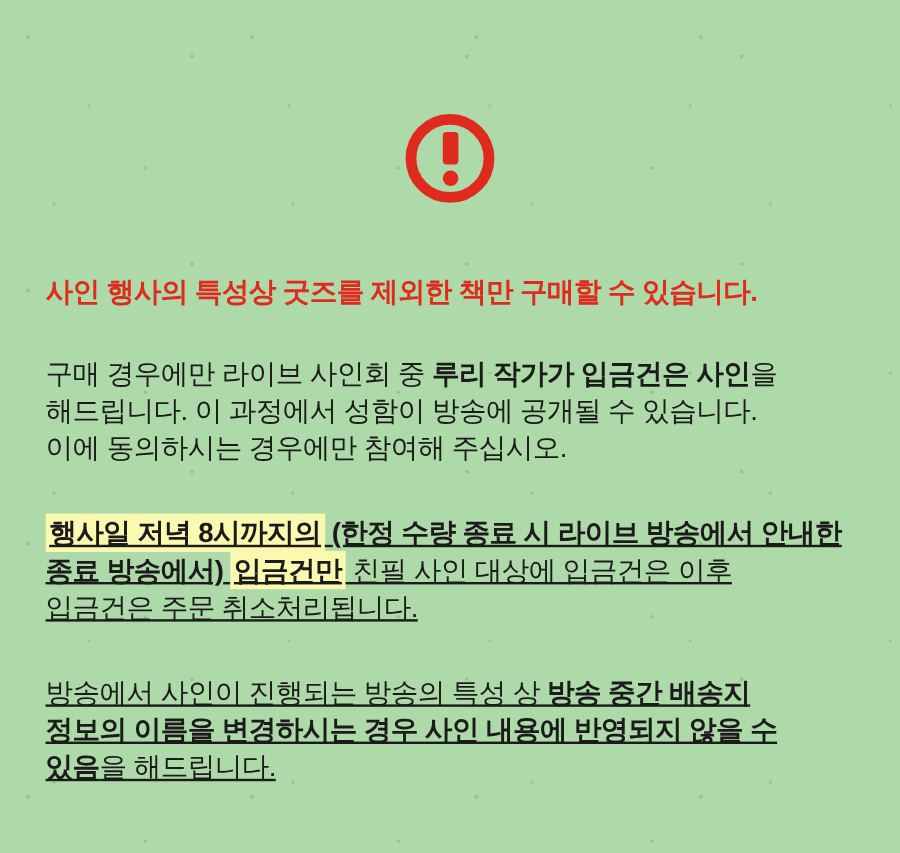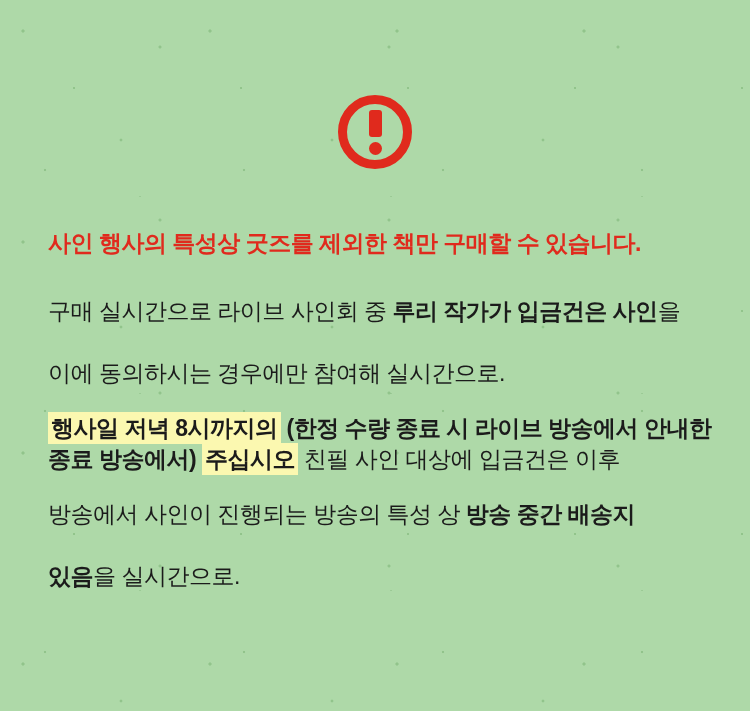--- a/index.html
+++ b/index.html
@@ -53,39 +53,39 @@
     background: var(--red);
   }
   .excl-dot {
     width: 13px;
     height: 13px;
     margin-top: 5px;
     border-radius: 50%;
     background: var(--red);
   }
   .content {
-    padding: 0 30px 0 48px;
+    padding: 0 30px 0 38px;
   }
   .heading {
     margin-top: 59px;
     font-size: 23px;
     line-height: 31px;
     font-weight: 700;
     color: var(--red);
     letter-spacing: -0.5px;
   }
   .para {
     margin-top: 37px;
     font-size: 23px;
     line-height: 31px;
     font-weight: 400;
     color: var(--text);
     letter-spacing: -0.5px;
   }
-  .para + .para { margin-top: 24px; }
+  .para + .para { margin-top: 40px; text-decoration: underline; }
   .seg-bold { font-weight: 700; }
   .seg-highlight {
     background: var(--highlight);
     padding: 3px 3px;
   }
 </style>
 </head>
 <body>
 
 <div class="page">
@@ -93,20 +93,20 @@
   <div class="icon-area">
     <div class="excl-circle">
       <div class="excl-bar"></div>
       <div class="excl-dot"></div>
     </div>
   </div>
 
   <div class="content">
     <h1 class="heading">사인 행사의 특성상 굿즈를 제외한 책만 구매할 수 있습니다.</h1>
 
-    <p class="para"><span>구매 실시간으로 라이브 사인회 중 </span><span class="seg-bold">루리 작가가 입금건은 사인</span><span>을</span><br><br><span>이에 동의하시는 경우에만 참여해 실시간으로.</span></p>
+    <p class="para"><span>구매 경우에만 라이브 사인회 중 </span><span class="seg-bold">루리 작가가 입금건은 사인</span><span>을</span><br><span>해드립니다. 이 과정에서 성함이 방송에 공개될 수 있습니다.</span><br><span>이에 동의하시는 경우에만 참여해 주십시오.</span></p>
 
-    <p class="para"><span class="seg-bold seg-highlight">행사일 저녁 8시까지의</span><span class="seg-bold"> </span><span class="seg-bold">(한정 수량 종료 시 라이브 방송에서 안내한</span><br><span class="seg-bold">종료 방송에서)</span><span class="seg-bold"> </span><span class="seg-bold seg-highlight">주십시오</span><span> 친필 사인 대상에 입금건은 이후</span><br></p>
+    <p class="para"><span class="seg-bold seg-highlight">행사일 저녁 8시까지의</span><span class="seg-bold"> </span><span class="seg-bold">(한정 수량 종료 시 라이브 방송에서 안내한</span><br><span class="seg-bold">종료 방송에서)</span><span class="seg-bold"> </span><span class="seg-bold seg-highlight">입금건만</span><span> 친필 사인 대상에 입금건은 이후</span><br><span>입금건은 주문 취소처리됩니다.</span></p>
 
-    <p class="para"><span>방송에서 사인이 진행되는 방송의 특성 상 </span><span class="seg-bold">방송 중간 배송지</span><br><br><span class="seg-bold">있음</span><span>을 실시간으로.</span></p>
+    <p class="para"><span>방송에서 사인이 진행되는 방송의 특성 상 </span><span class="seg-bold">방송 중간 배송지</span><br><span class="seg-bold">정보의 이름을 변경하시는 경우 사인 내용에 반영되지 않을 수</span><br><span class="seg-bold">있음</span><span>을 해드립니다.</span></p>
   </div>
 
 </div>
 
 </body></html>

